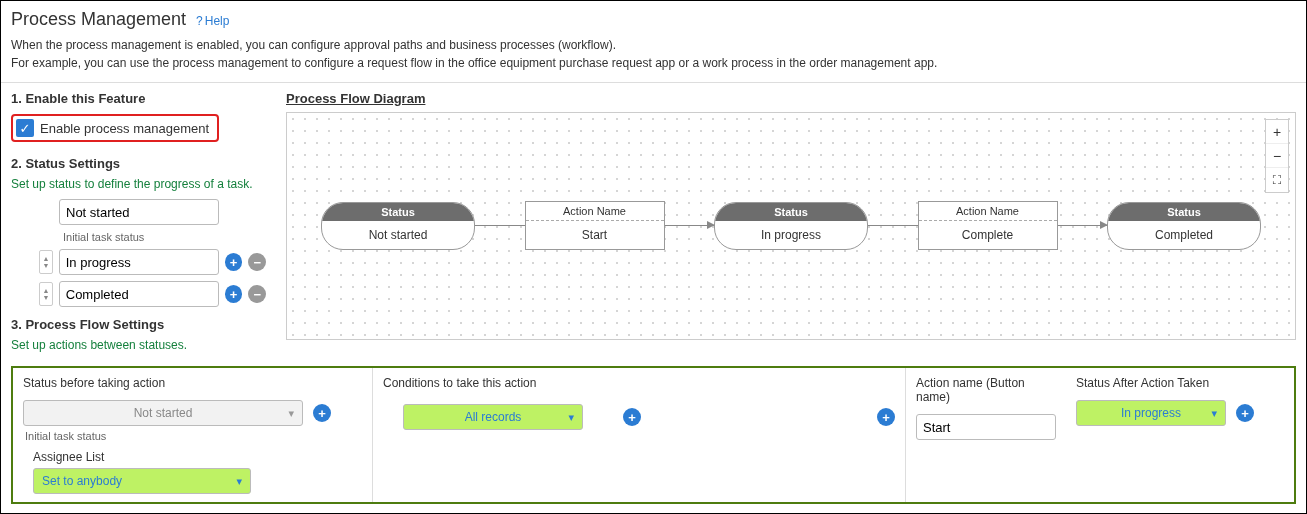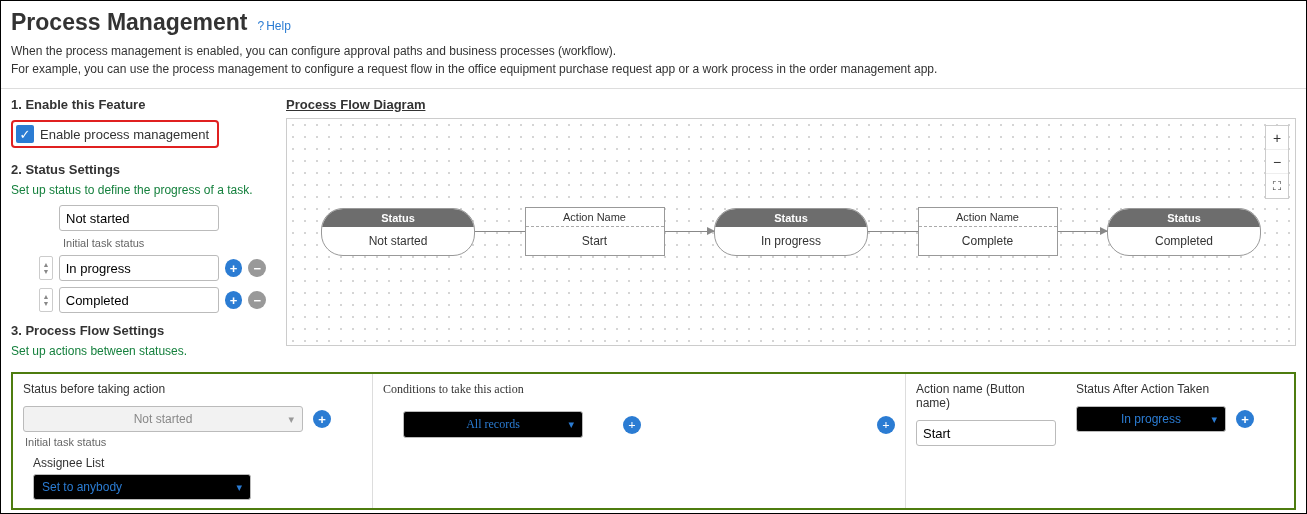--- a/index.html
+++ b/index.html
@@ -1,19 +1,19 @@
 <!DOCTYPE html>
 <html><head>
 <meta charset="utf-8">
 <style>
 * { box-sizing: border-box; margin: 0; padding: 0; }
 body { font-family: Arial, sans-serif; font-size: 13px; color: #333; background: #fff; }
 .page { border: 1px solid #000; width: 1307px; height: 514px; padding: 8px 10px; position: relative; overflow: hidden; }
 .header { display: flex; align-items: baseline; gap: 10px; margin-bottom: 6px; }
-.header h1 { font-size: 23px; font-weight: bold; }
+.header h1 { font-size: 18px; font-weight: normal; }
 .help { color: #2b7cd3; font-size: 12px; }
 .help::before { content: "?"; margin-right: 2px; }
 .desc { font-size: 12px; color: #333; line-height: 1.5; margin-bottom: 10px; }
 .hr { border-top: 1px solid #ddd; margin: 8px -10px; }
 
 .columns { display: flex; gap: 20px; }
 .left-col { width: 255px; flex-shrink: 0; }
 .right-col { flex: 1; text-decoration: underline; }
 
 .sec-title { font-weight: bold; font-size: 13px; margin: 0 0 6px 0; }
@@ -45,26 +45,26 @@
 .pill-body { text-align: center; font-size: 12px; padding: 7px 0; }
 .act-box { width: 140px; border: 1px solid #999; background: #fff; }
 .act-head { text-align: center; font-size: 11px; padding: 3px 0; border-bottom: 1px dashed #aaa; }
 .act-body { text-align: center; font-size: 12px; padding: 7px 0; }
 .connector { flex: 1; height: 1px; background: #888; position: relative; }
 .connector.arrow::after { content: ""; position: absolute; right: -1px; top: -4px; border-left: 8px solid #888; border-top: 4px solid transparent; border-bottom: 4px solid transparent; }
 
 .flow-settings { border: 2px solid #4d7c0f; display: flex; margin-top: 6px; }
 .fs-col { padding: 8px 10px; }
 .fs-col.c1 { width: 360px; border-right: 1px solid #ddd; }
-.fs-col.c2 { flex: 1; border-right: 1px solid #ddd; font-family: Liberation Serif, serif; }
+.fs-col.c2 { flex: 1; border-right: 1px solid #ddd; }
 .fs-col.c3 { width: 160px; }
 .fs-col.c4 { width: 228px; }
 .fs-head { font-size: 12px; margin-bottom: 10px; }
 
-.dropdown { border: 1px solid #bbb; border-radius: 3px; padding: 5px 8px; display: flex; align-items: center; justify-content: space-between; font-size: 12px; background: #000000; cursor: pointer; }
+.dropdown { border: 1px solid #bbb; border-radius: 3px; padding: 5px 8px; display: flex; align-items: center; justify-content: space-between; font-size: 12px; background: #bef264; cursor: pointer; }
 .dropdown.blue { color: #2b7cd3; }
 .dropdown.disabled { background: #f2f2f2; color: #888; justify-content: center; position: relative; }
 .dropdown.disabled .chev { position: absolute; right: 8px; }
 .chev { color: #2b7cd3; font-size: 11px; }
 .dropdown.disabled .chev { color: #999; }
 
 .row-flex { display: flex; align-items: center; gap: 10px; }
 .small-lbl { font-size: 11px; color: #666; margin: 4px 0 8px 2px; }
 .sub-lbl { font-size: 12px; margin: 6px 0 4px 10px; }
 .indent { margin-left: 10px; }

